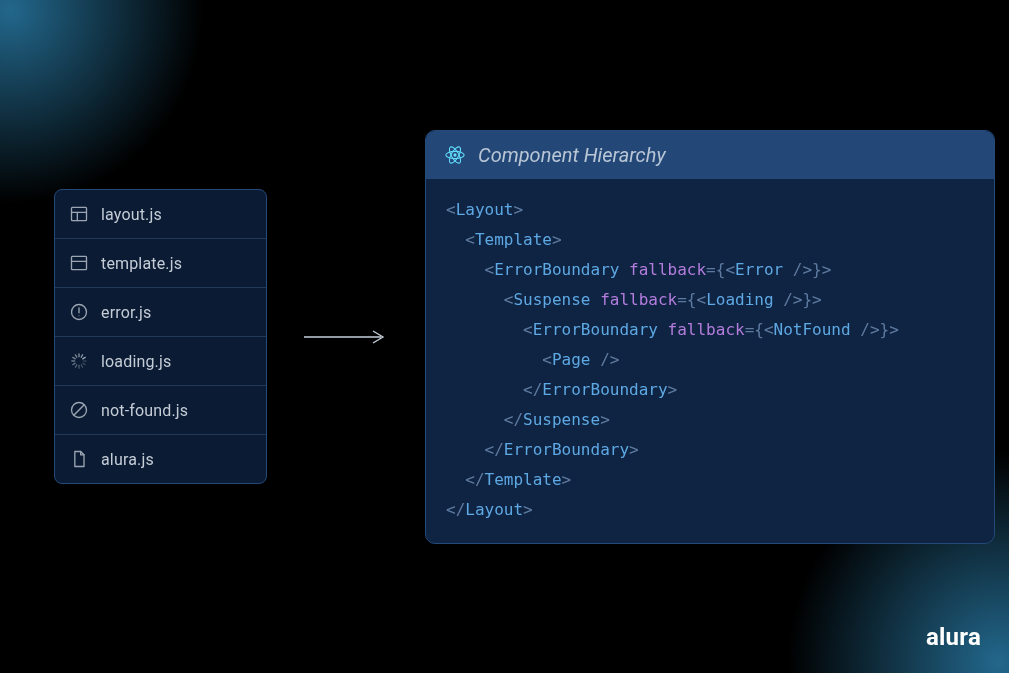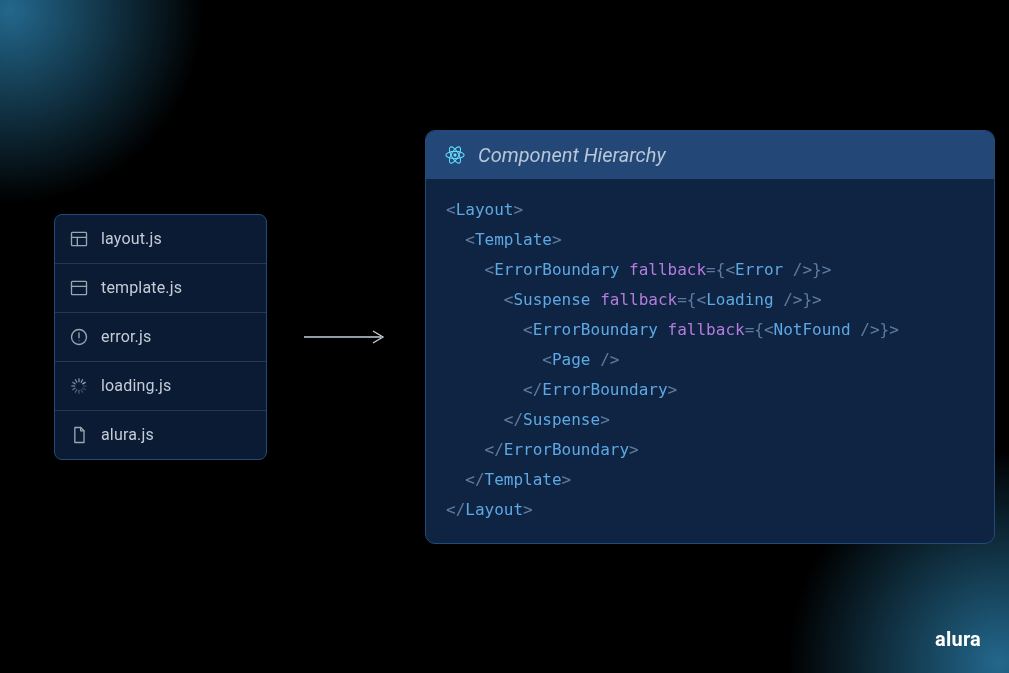--- a/index.html
+++ b/index.html
@@ -41,21 +41,21 @@
   .codepanel{width:568px;border:1px solid var(--panel-border);border-radius:10px;background:var(--panel-bg);overflow:hidden;}
   .codeheader{display:flex;align-items:center;gap:12px;padding:12px 18px;background:var(--header-bg);font-size:20px;color:#b9c6d6;font-style:italic;}
   .codeheader .reacticon{width:22px;height:22px;color:var(--react);flex:none;}
   .codeheader .reacticon svg{width:22px;height:22px;}
   .codebody{padding:16px 20px 18px;font-family:ui-monospace,SFMono-Regular,Menlo,Consolas,monospace;font-size:16px;line-height:30px;color:var(--code);}
   .ln{white-space:pre;}
   .t{color:var(--token-tag);} 
   .a{color:var(--token-attr);margin-top:28px;} 
   .p{color:var(--token-punc);} 
 
-  .brand{position:absolute;right:28px;bottom:22px;color:#fff;font-weight:700;font-size:20px;letter-spacing:.01em;text-align:right;}
+  .brand{position:absolute;right:28px;bottom:22px;color:#fff;font-weight:700;font-size:24px;letter-spacing:.01em;text-align:right;}
 </style>
 </head>
 <body>
 
 <div class="glow tl"></div>
 <div class="glow br"></div>
 
 <div class="stage">
 
   <div class="filelist">
@@ -103,20 +103,29 @@
             <line x1="12.00" y1="6.80" x2="12.00" y2="3.40" stroke-opacity="0.86"></line>
             <line x1="14.60" y1="7.50" x2="16.30" y2="4.55" stroke-opacity="0.93"></line>
             <line x1="16.50" y1="9.40" x2="19.45" y2="7.70" stroke-opacity="1.00"></line>
           </svg>
         </span>
         <span class="label">loading.js</span>
       </div>
       <div class="file">
         <span class="ico">
           <svg viewBox="0 0 24 24">
+            <circle cx="12" cy="12" r="9"></circle>
+            <line x1="6" y1="18" x2="18" y2="6"></line>
+          </svg>
+        </span>
+        <span class="label">not-found.js</span>
+      </div>
+      <div class="file">
+        <span class="ico">
+          <svg viewBox="0 0 24 24">
             <path d="M7 3h7l4 4v14H7z"></path>
             <path d="M14 3v4h4"></path>
           </svg>
         </span>
         <span class="label">alura.js</span>
       </div>
     </div>
 
   <div class="arrow">
     <svg viewBox="0 0 86 16">

